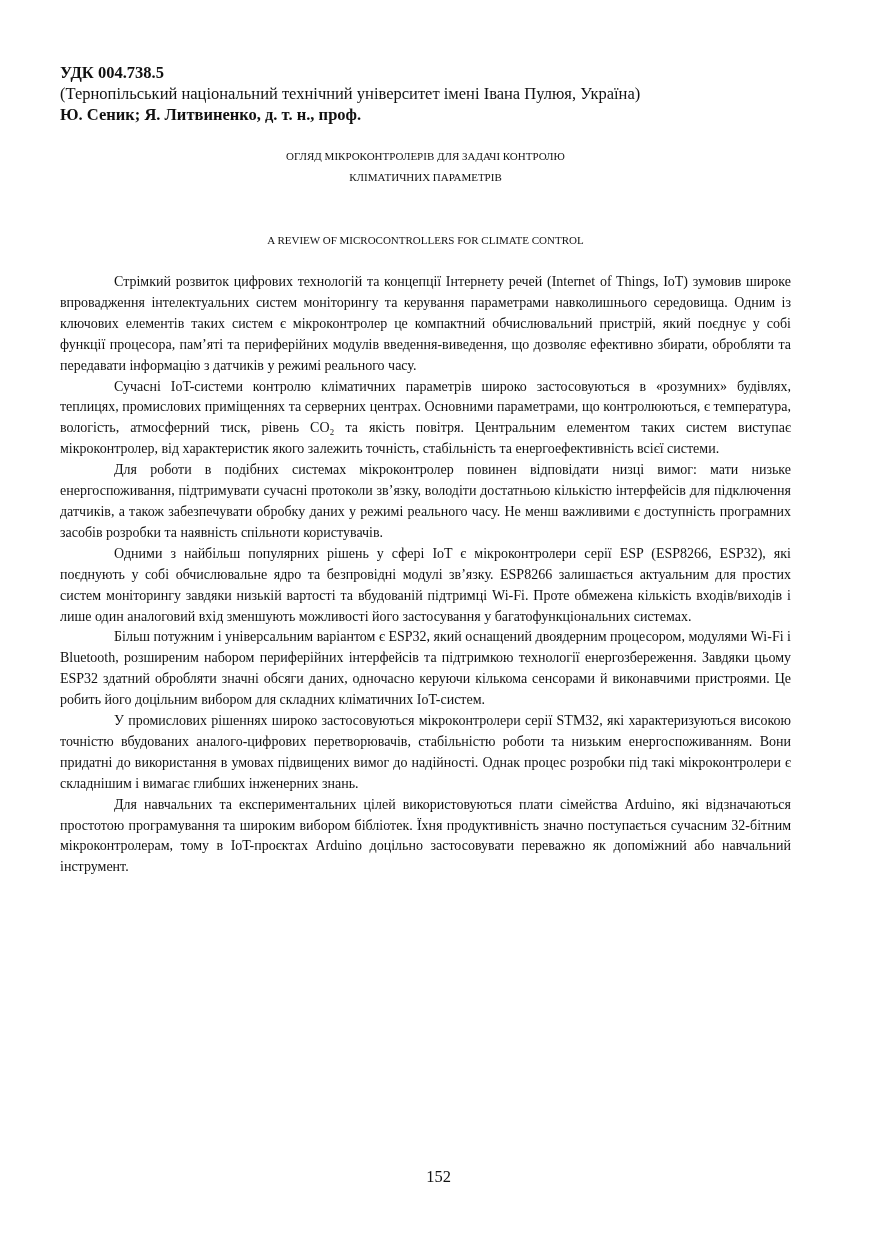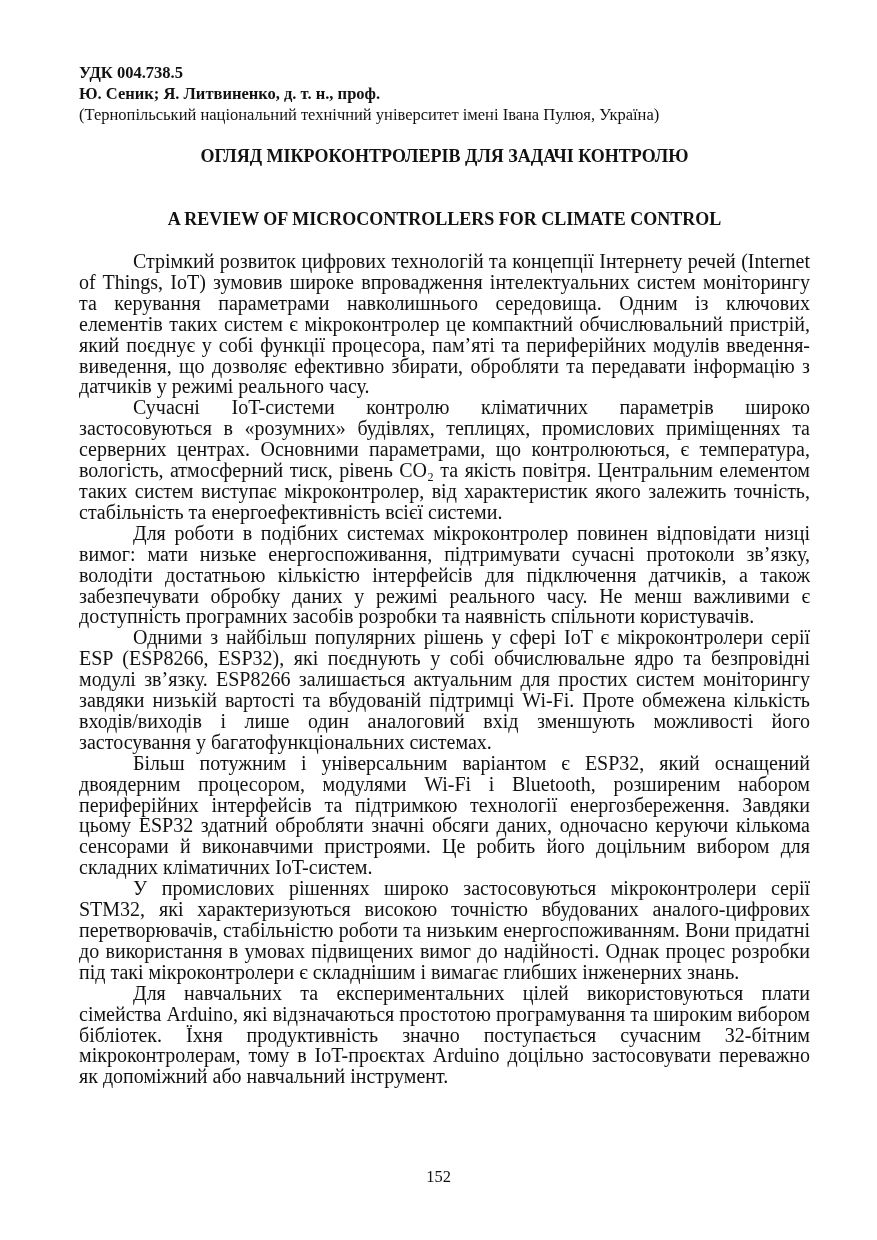--- a/index.html
+++ b/index.html
@@ -1,45 +1,46 @@
 <!DOCTYPE html>
 <html><head>
 <meta charset="utf-8">
 <style>
   html, body { margin: 0; padding: 0; background: #ffffff; }
   body {
     width: 877px; height: 1240px; position: relative; overflow: hidden;
     font-family: "Liberation Serif", "DejaVu Serif", serif;
     color: #111111;
   }
-  .page { position: absolute; left: 79px; top: 62px; width: 731px; }
+  .page { position: absolute; left: 60px; top: 62px; width: 731px; }
   .bold { font-weight: bold; }
   .hdr { font-size: 16.5px; line-height: 21px; }
   .title {
-    text-align: center; font-weight: bold; font-size: 18px; line-height: 21px;
+    text-align: center; font-weight: normal; font-size: 11px; line-height: 21px;
   }
   .p {
-    font-size: 20px; line-height: 20.9px; text-align: justify;
+    font-size: 14px; line-height: 20.9px; text-align: justify;
     text-indent: 54px; margin: 0;
   }
   .pagenum {
     position: absolute; left: 0; width: 877px; top: 1167px;
     text-align: center; font-size: 16.5px;
   }
 </style>
 </head>
 <body>
 
 <div class="page">
   <div class="hdr bold">УДК 004.738.5</div>
+  <div class="hdr">(Тернопільський національний технічний університет імені Івана Пулюя, Україна)</div>
   <div class="hdr bold">Ю. Сеник; Я. Литвиненко, д. т. н., проф.</div>
-  <div class="hdr">(Тернопільський національний технічний університет імені Івана Пулюя, Україна)</div>
 
   <div style="height:21px"></div>
   <div class="title">ОГЛЯД МІКРОКОНТРОЛЕРІВ ДЛЯ ЗАДАЧІ КОНТРОЛЮ</div>
+  <div class="title">КЛІМАТИЧНИХ ПАРАМЕТРІВ</div>
 
   <div style="height:21px"></div>
 
   <div style="height:21px"></div>
   <div class="title">A REVIEW OF MICROCONTROLLERS FOR CLIMATE CONTROL</div>
 
   <div style="height:21px"></div>
   <p class="p">Стрімкий розвиток цифрових технологій та концепції Інтернету речей (Internet of Things, IoT) зумовив широке впровадження інтелектуальних систем моніторингу та керування параметрами навколишнього середовища. Одним із ключових елементів таких систем є мікроконтролер це компактний обчислювальний пристрій, який поєднує у собі функції процесора, пам’яті та периферійних модулів введення-виведення, що дозволяє ефективно збирати, обробляти та передавати інформацію з датчиків у режимі реального часу.</p>
   <p class="p"><span>Сучасні IoT-системи контролю кліматичних параметрів широко застосовуються в «розумних» будівлях, теплицях, промислових приміщеннях та серверних центрах.</span> <span>Основними параметрами, що контролюються, є температура, вологість, атмосферний тиск, рівень CO₂ та якість повітря. Центральним елементом таких систем виступає мікроконтролер, від характеристик якого залежить точність, стабільність та енергоефективність всієї системи.</span></p>
   <p class="p">Для роботи в подібних системах мікроконтролер повинен відповідати низці вимог: мати низьке енергоспоживання, підтримувати сучасні протоколи зв’язку, володіти достатньою кількістю інтерфейсів для підключення датчиків, а також забезпечувати обробку даних у режимі реального часу. Не менш важливими є доступність програмних засобів розробки та наявність спільноти користувачів.</p>

